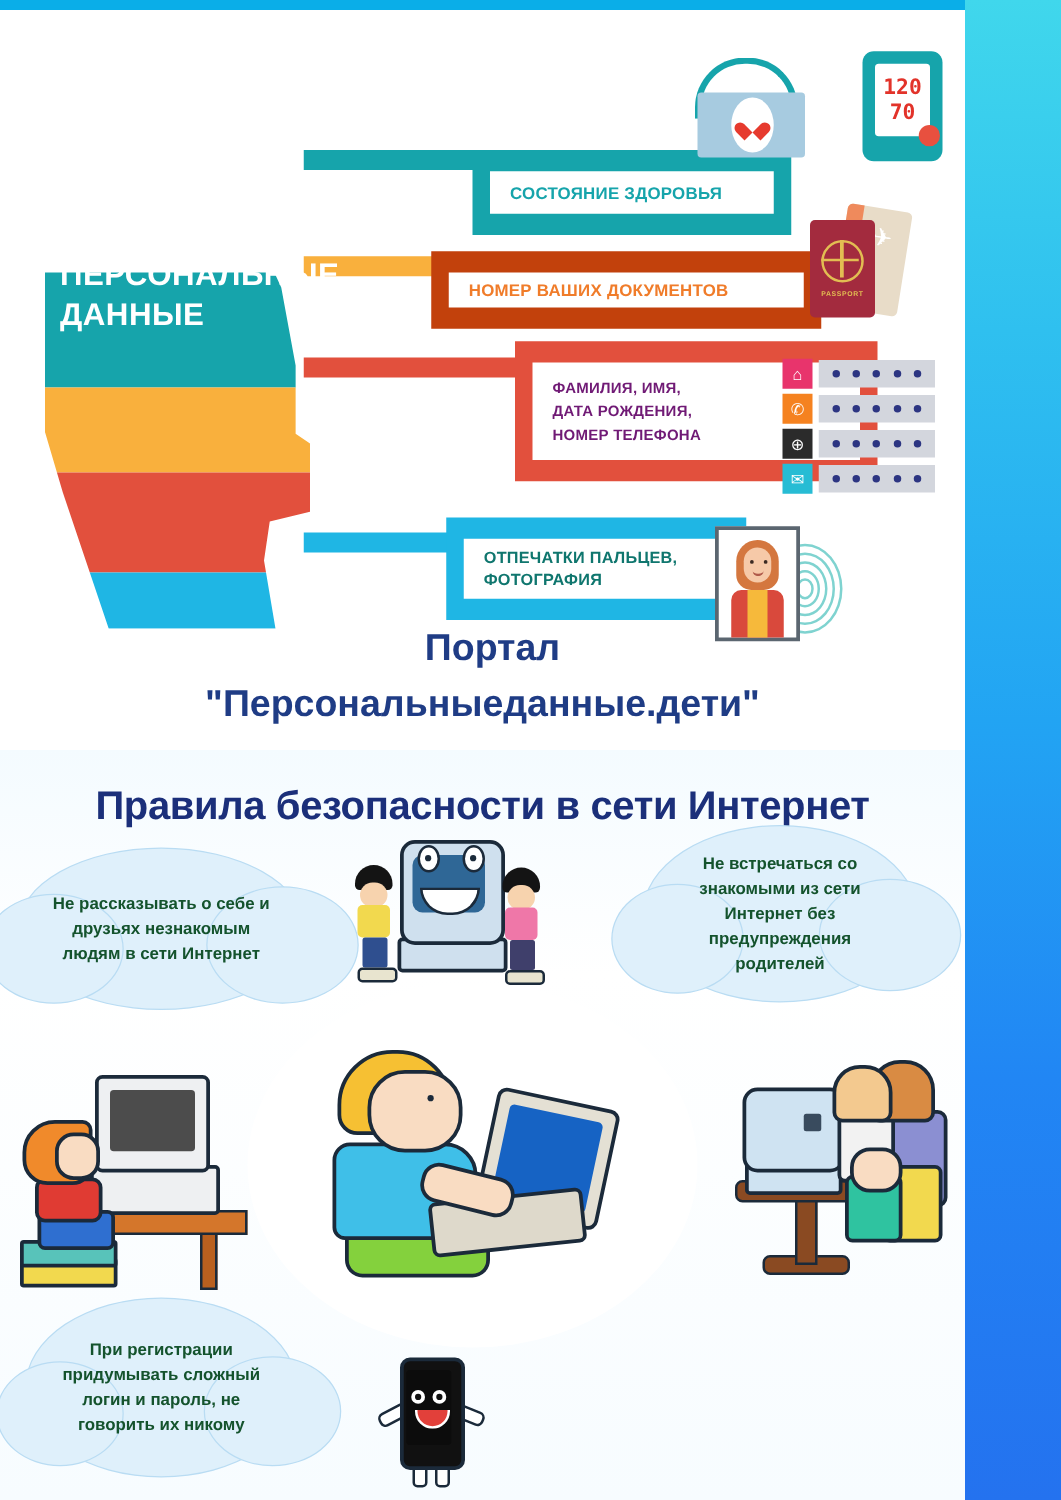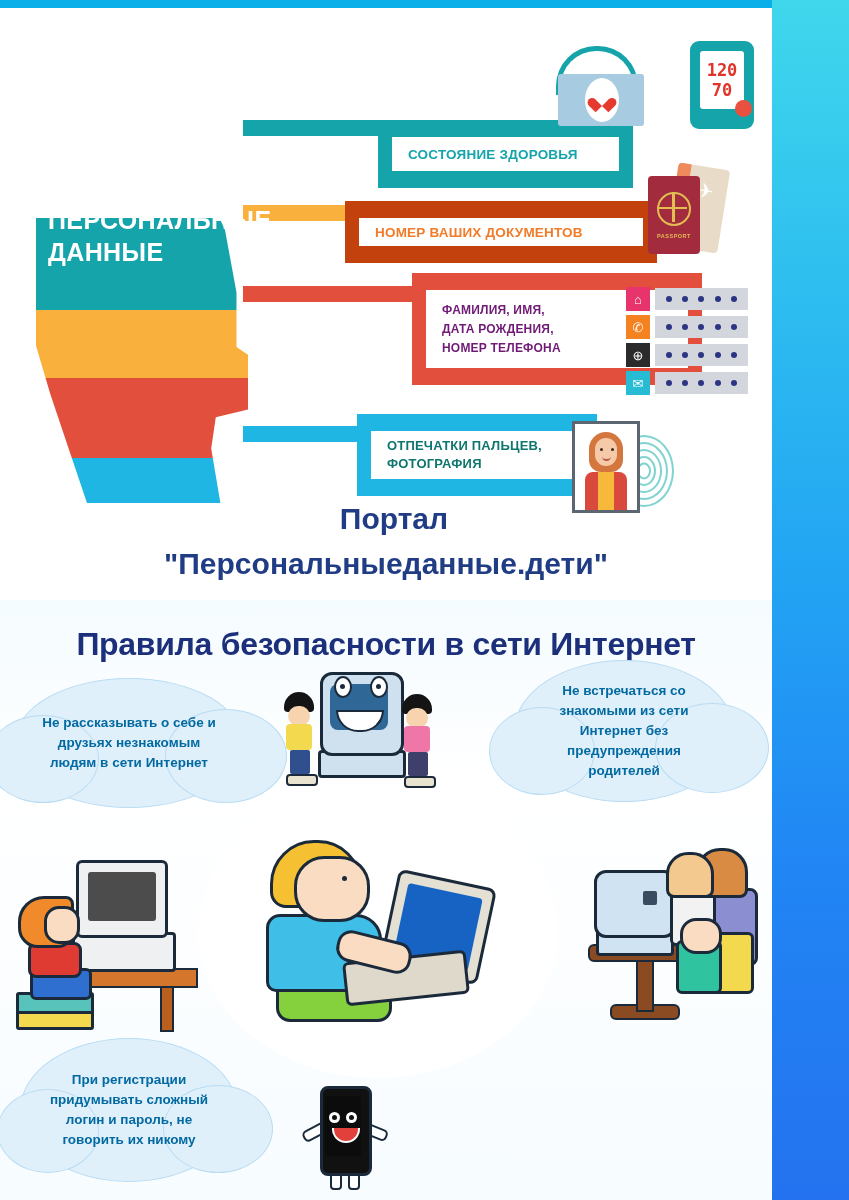--- a/index.html
+++ b/index.html
@@ -107,21 +107,21 @@
 
   
   .rules{position:absolute;left:0;top:600px;width:772px;height:600px;
     background:linear-gradient(180deg,#f4fbff 0%,#ffffff 30%,#f7fcff 100%);overflow:hidden;}
   .rules-title{position:absolute;left:0;top:14px;width:772px;text-align:center;
     color:#1b2f7a;font-weight:bold;font-size:32px;letter-spacing:-.3px;margin-top:12px;}
 
   .cloud{position:absolute;background:#dff0fb;border:1.5px solid #b9dcf3;border-radius:50%;
     display:flex;align-items:center;justify-content:center;text-align:center;}
   .cloud:before,.cloud:after{content:"";position:absolute;background:#dff0fb;border:1.5px solid #b9dcf3;border-radius:50%;}
-  .cloud .ct{position:relative;z-index:3;color:#0369a1;font-weight:bold;font-size:13.5px;line-height:20px;padding:0 18px;}
+  .cloud .ct{position:relative;z-index:3;color:#14532d;font-weight:bold;font-size:13.5px;line-height:20px;padding:0 18px;}
 
   .cl1{left:14px;top:78px;width:228px;height:128px;}
   .cl1:before{width:110px;height:86px;left:-28px;top:36px;}
   .cl1:after{width:120px;height:92px;left:150px;top:30px;}
   .cl2{left:514px;top:60px;width:218px;height:140px;}
   .cl2:before{width:104px;height:86px;left:-26px;top:46px;}
   .cl2:after{width:112px;height:88px;left:140px;top:42px;}
   .cl3{left:20px;top:438px;width:216px;height:142px;}
   .cl3:before{width:100px;height:82px;left:-24px;top:50px;}
   .cl3:after{width:108px;height:86px;left:142px;top:46px;}

